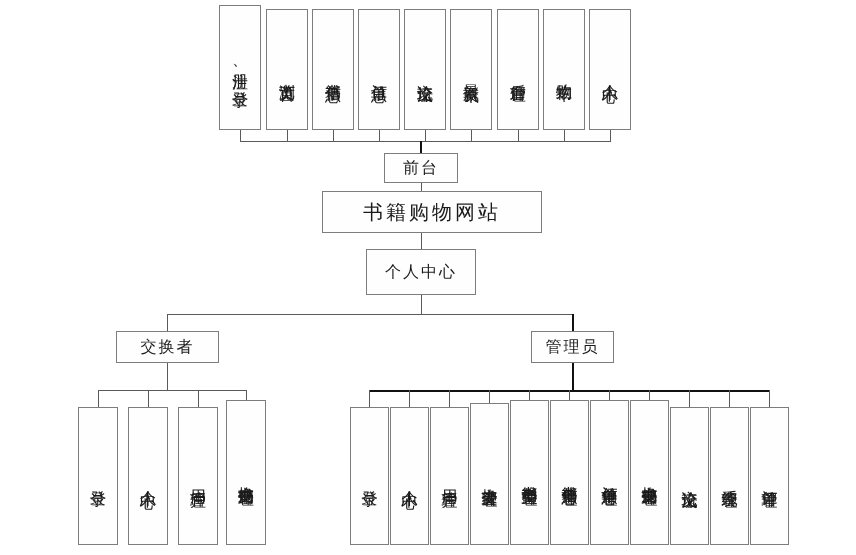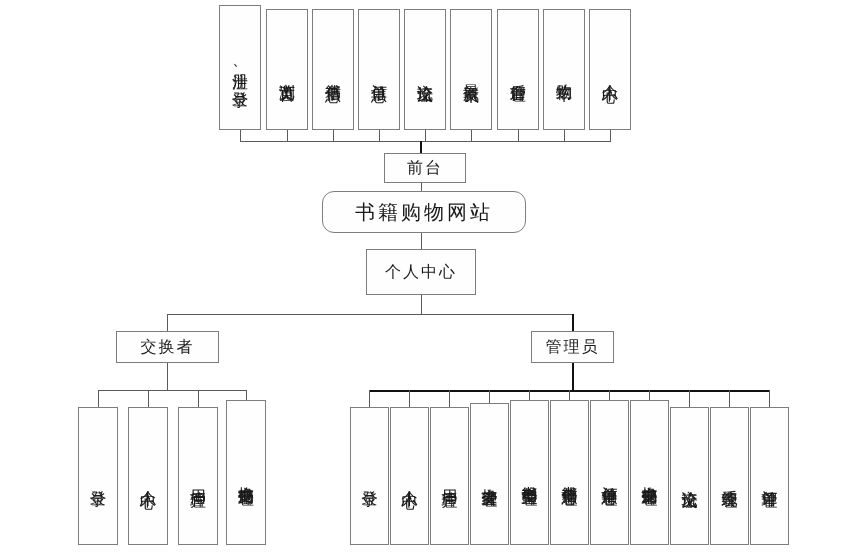--- a/index.html
+++ b/index.html
@@ -79,27 +79,27 @@
   <div class="ln v" style="left:333px;top:130px;height:11px;"></div>
   <div class="ln v" style="left:379px;top:130px;height:11px;"></div>
   <div class="ln v" style="left:425px;top:130px;height:11px;"></div>
   <div class="ln v" style="left:471px;top:130px;height:11px;"></div>
   <div class="ln v" style="left:518px;top:130px;height:11px;"></div>
   <div class="ln v" style="left:564px;top:130px;height:11px;"></div>
   <div class="ln v" style="left:610px;top:130px;height:11px;"></div>
   <div class="ln h" style="left:240px;top:141px;width:371px;"></div>
   <div class="ln thick v" style="left:420px;top:141px;height:13px;"></div>
 
-  <div class="node" style="left:384px;top:153px;width:82px;height:30px;">
+  <div class="node" style="left:384px;top:153px;width:74px;height:30px;">
     <span class="htext">前台</span>
   </div>
 
   <div class="ln v" style="left:421px;top:183px;height:8px;"></div>
 
-  <div class="node" style="left:322px;top:191px;width:204px;height:42px;border-radius:12px;">
+  <div class="node" style="left:322px;top:191px;width:220px;height:42px;">
     <span class="htext big">书籍购物网站</span>
   </div>
 
   <div class="ln v" style="left:421px;top:233px;height:16px;"></div>
 
   <div class="node" style="left:366px;top:249px;width:110px;height:46px;">
     <span class="htext">个人中心</span>
   </div>
 
   <div class="ln v" style="left:421px;top:295px;height:19px;"></div>

